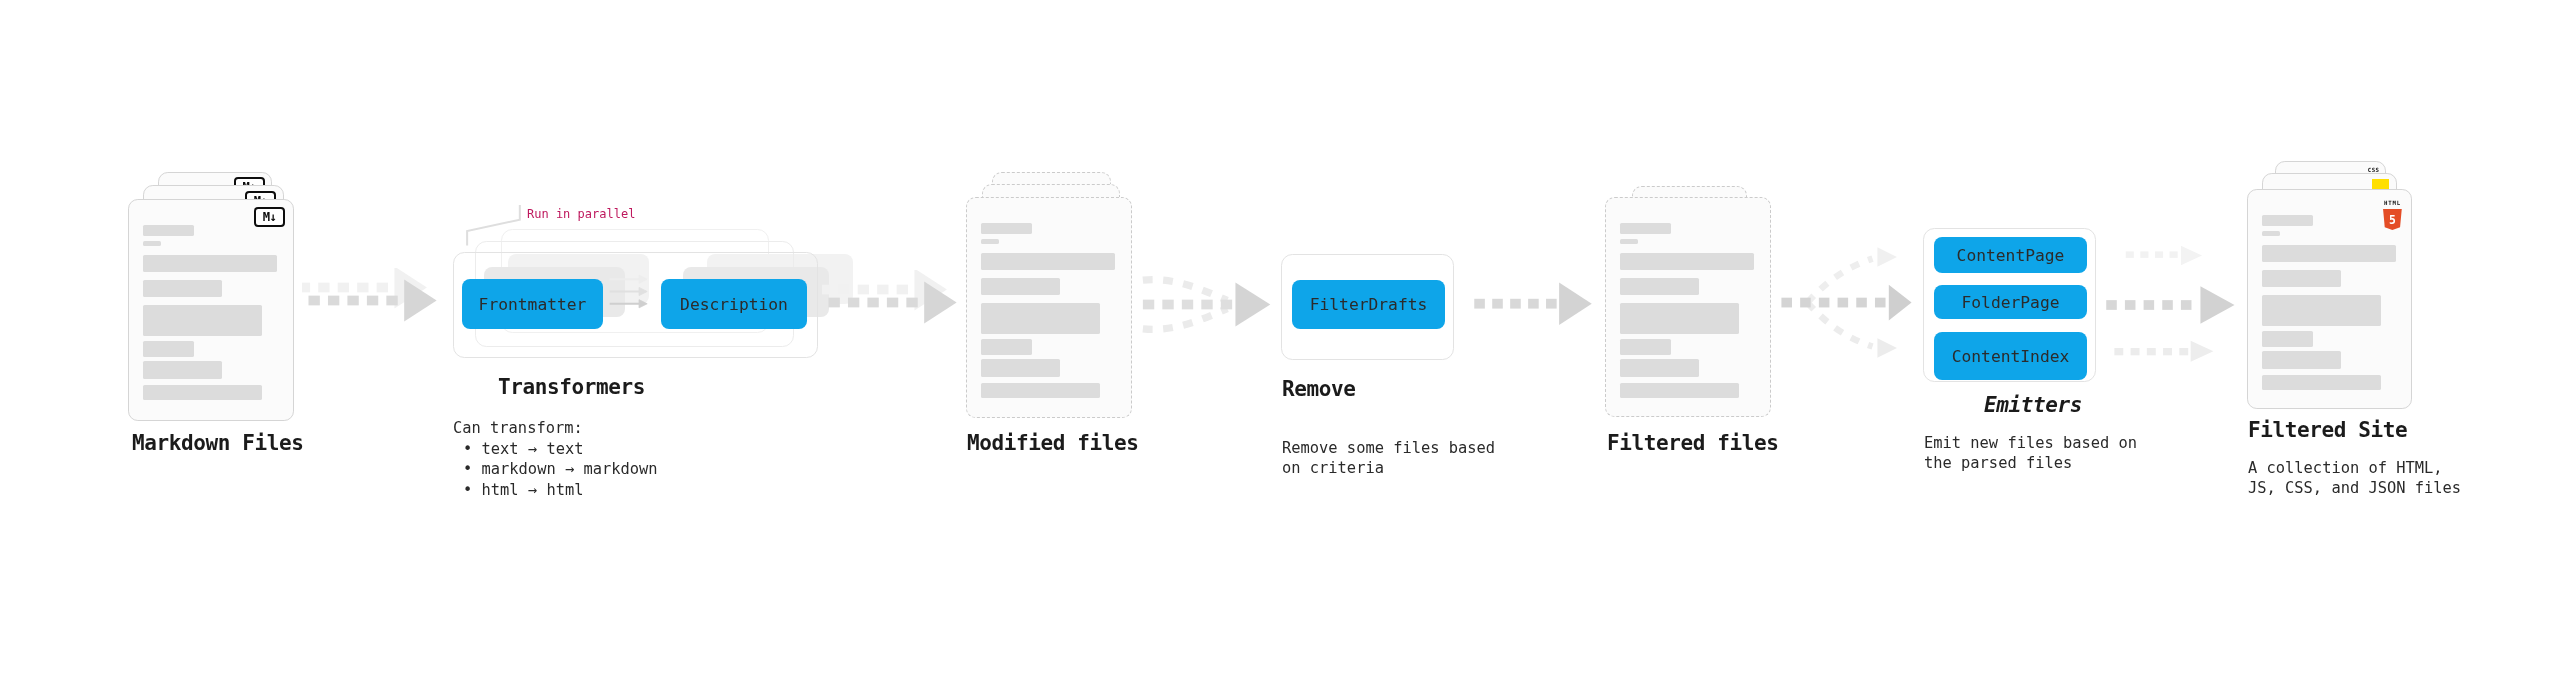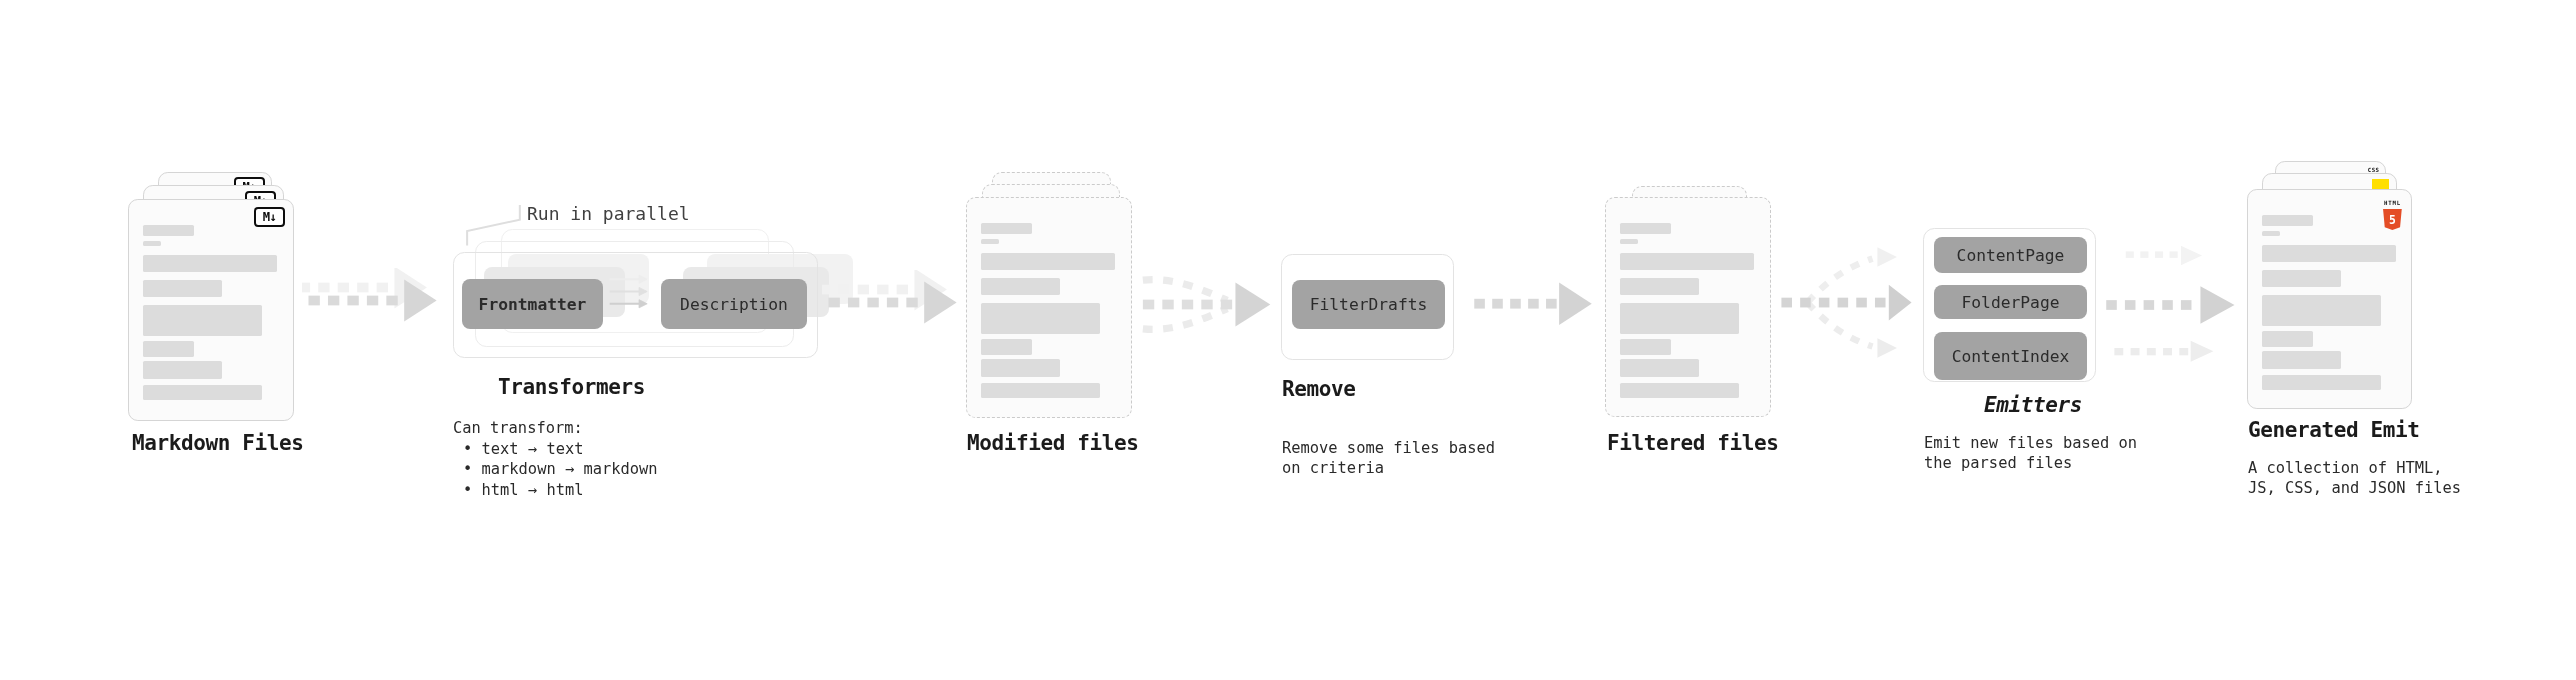--- a/index.html
+++ b/index.html
@@ -41,35 +41,35 @@
   .css-icon {
     position:absolute; font-size:5.7px; font-weight:bold; color:#111;
     border-bottom:2.4px solid #2760e6; padding-bottom:0.8px; line-height:6.5px; letter-spacing:0.4px;
   }
   
   .frame { position:absolute; border:1.6px solid #e3e3e3; border-radius:11.4px; background:transparent; }
   .frame.f-light  { border-color:#ececec; }
   .frame.f-lighter{ border-color:#f0f0f0; }
   
   .chip {
-    position:absolute; background:#a3a3a3; border-radius:8.1px;
+    position:absolute; background:#0ea5e9; border-radius:8.1px;
     display:flex; align-items:center; justify-content:center;
     font-size:16.3px; color:#2b2b2b; white-space:nowrap;
   }
   .chip.g1 { background:#e9e9e9; }
   .chip.g2 { background:#f2f2f2; }
   
   .stage-title {
     position:absolute; font-size:21px; font-weight:600; color:#1b1b1b;
     letter-spacing:-0.4px; white-space:nowrap; line-height:23px;
   }
   .stage-sub { position:absolute; font-size:15.4px; line-height:20.3px; color:#2a2a2a; }
   .stage-sub div { white-space:nowrap; }
   .annotation {
-    position:absolute; font-size:18px; color:#404040; white-space:nowrap; line-height:18px;
+    position:absolute; font-size:12px; color:#be185d; white-space:nowrap; line-height:18px;
   }
   .arrow-svg { position:absolute; display:block; }
 </style>
 </head>
 <body>
 
 <div class="canvas">
 
   <div class="doc" style="left:158px;top:172px;width:114px;height:57px;">
     <span class="md-icon" style="right:6.5px;top:4.1px;">
@@ -120,21 +120,21 @@
   </svg>
   <div class="annotation" style="left:527px;top:205px;">Run in parallel</div>
 
   <div class="frame f-lighter" style="left:501px;top:229px;width:268px;height:104px;"></div>
   <div class="chip g2" style="left:508px;top:254px;width:141px;height:50px;"></div>
   <div class="chip g2" style="left:707px;top:254px;width:146px;height:50px;"></div>
   <div class="frame f-light" style="left:475px;top:241px;width:319px;height:106px;"></div>
   <div class="chip g1" style="left:484px;top:267px;width:141px;height:50px;"></div>
   <div class="chip g1" style="left:683px;top:267px;width:146px;height:50px;"></div>
   <div class="frame" style="left:453px;top:252px;width:365px;height:106px;"></div>
-  <div class="chip" style="left:462px;top:279px;width:141px;height:50px;font-weight:bold;">
+  <div class="chip" style="left:462px;top:279px;width:141px;height:50px;">
       <span>Frontmatter</span>
     </div>
   <div class="chip" style="left:661px;top:279px;width:146px;height:50px;">
       <span>Description</span>
     </div>
 
   <svg class="arrow-svg" style="left:608px;top:271px;" width="49" height="41" viewBox="0 0 60 50">
     <g stroke="#ededed" fill="#ededed">
         <line x1="2" y1="10" x2="38" y2="10" stroke-width="2.5"></line>
         <polygon points="38,5 38,15 48,10"></polygon>
@@ -312,20 +312,20 @@
     </span>
   <span class="bar b1"></span>
       <span class="bar b2"></span>
       <span class="bar b3"></span>
       <span class="bar b4"></span>
       <span class="bar b5"></span>
       <span class="bar b6"></span>
       <span class="bar b7"></span>
       <span class="bar b8"></span>
     </div>
-  <div class="stage-title" style="left:2248px;top:419px;">Generated Emit</div>
+  <div class="stage-title" style="left:2248px;top:419px;">Filtered Site</div>
   <div class="stage-sub" style="left:2248px;top:458px;">
     <div>A collection of HTML,</div>
     <div>JS, CSS, and JSON files</div>
   </div>
 
 </div>
 
 
 </body></html>

